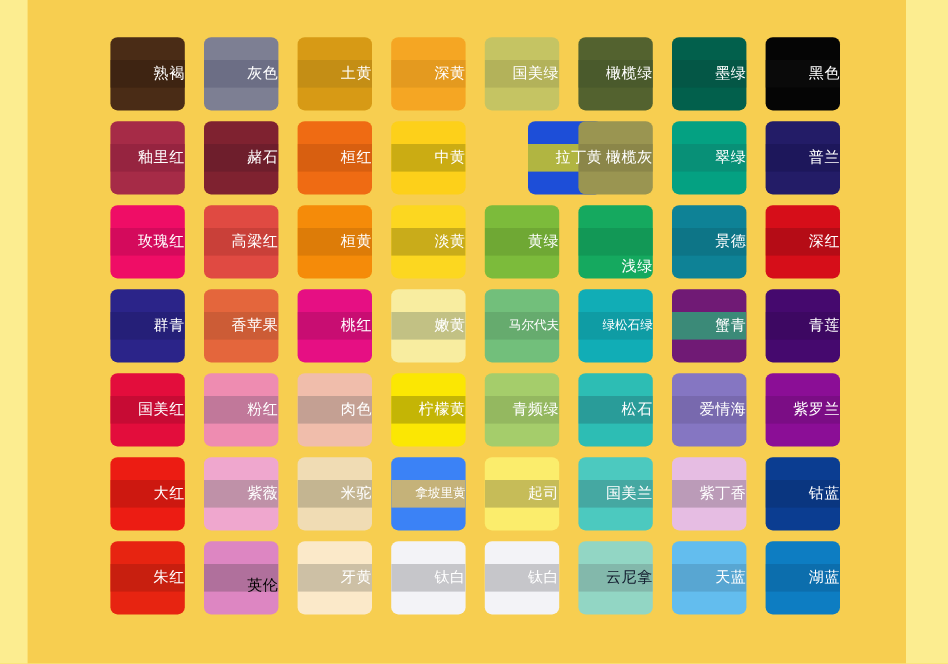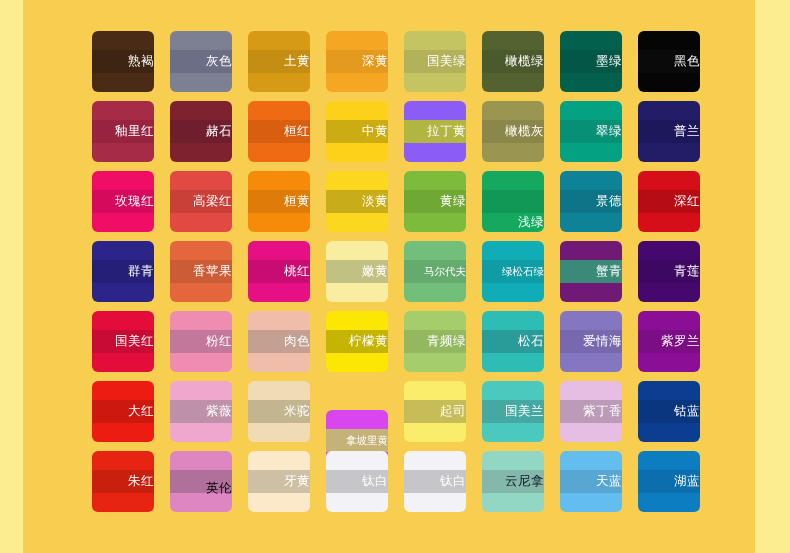--- a/index.html
+++ b/index.html
@@ -126,21 +126,21 @@
         <span class="swatch-label" style="color: rgb(255, 255, 255);">赭石</span>
       </div>
       <div class="swatch" style="background: rgb(239, 107, 19); border-radius: 6px;">
         <div class="swatch-band" style="background: rgb(216, 95, 16);"></div>
         <span class="swatch-label" style="color: rgb(255, 255, 255);">桓红</span>
       </div>
       <div class="swatch" style="background: rgb(253, 208, 26); border-radius: 6px;">
         <div class="swatch-band" style="background: rgb(203, 172, 19);"></div>
         <span class="swatch-label" style="color: rgb(255, 255, 255);">中黄</span>
       </div>
-      <div class="swatch" style="background: #8b5cf6; border-radius: 6px;">
+      <div class="swatch" style="background: #1d4ed8; border-radius: 6px; margin-left: 36px;">
         <div class="swatch-band" style="background: rgb(177, 181, 65);"></div>
         <span class="swatch-label" style="color: rgb(255, 255, 255);">拉丁黄</span>
       </div>
       <div class="swatch" style="background: rgb(154, 149, 81); border-radius: 6px;">
         <div class="swatch-band" style="background: rgb(139, 134, 73);"></div>
         <span class="swatch-label" style="color: rgb(255, 255, 255);">橄榄灰</span>
       </div>
       <div class="swatch" style="background: rgb(4, 161, 130); border-radius: 6px;">
         <div class="swatch-band" style="background: rgb(8, 144, 119);"></div>
         <span class="swatch-label" style="color: rgb(255, 255, 255);">翠绿</span>
@@ -250,21 +250,21 @@
         <span class="swatch-label" style="color: rgb(255, 255, 255);">大红</span>
       </div>
       <div class="swatch" style="background: rgb(239, 167, 206); border-radius: 6px;">
         <div class="swatch-band" style="background: rgb(191, 145, 168);"></div>
         <span class="swatch-label" style="color: rgb(255, 255, 255);">紫薇</span>
       </div>
       <div class="swatch" style="background: rgb(240, 220, 180); border-radius: 6px;">
         <div class="swatch-band" style="background: rgb(196, 181, 145);"></div>
         <span class="swatch-label" style="color: rgb(255, 255, 255);">米驼</span>
       </div>
-      <div class="swatch" style="background: #d946ef; border-radius: 6px; margin-top: 29px;">
+      <div class="swatch" style="background: #3b82f6; border-radius: 6px;">
         <div class="swatch-band" style="background: rgb(197, 178, 121);"></div>
         <span class="swatch-label small" style="color: rgb(255, 255, 255);">拿坡里黄</span>
       </div>
       <div class="swatch" style="background: rgb(251, 237, 108); border-radius: 6px;">
         <div class="swatch-band" style="background: rgb(198, 188, 88);"></div>
         <span class="swatch-label" style="color: rgb(255, 255, 255);">起司</span>
       </div>
       <div class="swatch" style="background: rgb(76, 201, 191); border-radius: 6px;">
         <div class="swatch-band" style="background: rgb(69, 168, 162);"></div>
         <span class="swatch-label" style="color: rgb(255, 255, 255);">国美兰</span>

